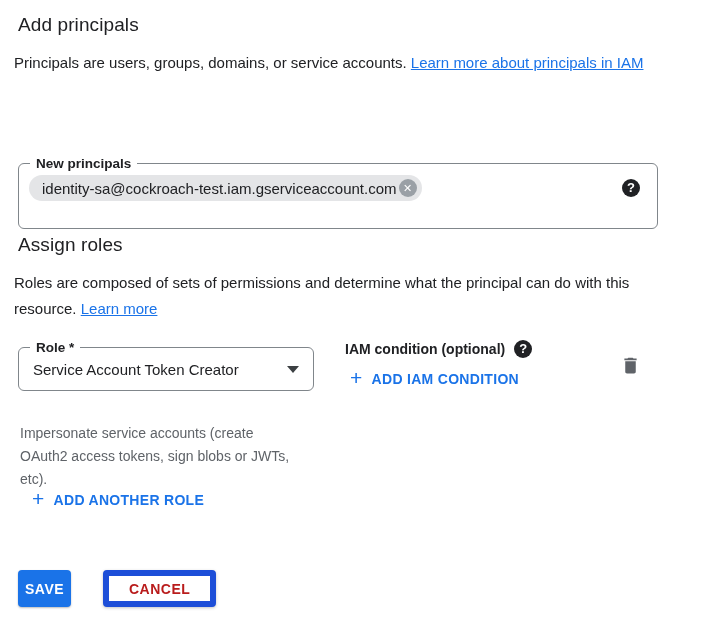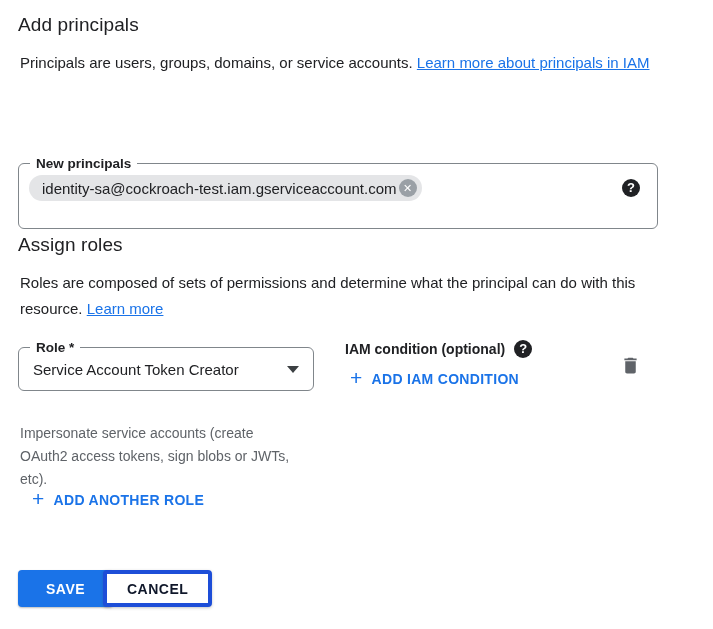--- a/index.html
+++ b/index.html
@@ -20,21 +20,21 @@
     left: 18px;
     font-size: 19px;
     font-weight: 400;
     color: #202124;
     letter-spacing: 0.1px;
   }
   #add-principals-title { top: 14px; }
   #assign-roles-title { top: 234px; }
   .desc {
     position: absolute;
-    left: 20px;
+    left: 14px;
     font-size: 15px;
     line-height: 26px;
     color: #202124;
   }
   #principals-desc { top: 50px; width: 652px; }
   #roles-desc { top: 270px; width: 620px; }
   .link {
     color: #1a73e8;
     text-decoration: underline;
     cursor: pointer;
@@ -196,31 +196,31 @@
     border-radius: 4px;
     font-family: inherit;
     font-size: 14px;
     font-weight: 700;
     letter-spacing: 0.5px;
     cursor: pointer;
     border: none;
   }
   #save-button {
     left: 18px;
-    padding: 0 28px;
+    padding: 0 7px;
     background: #1a73e8;
     color: #ffffff;
     box-shadow: 0 1px 2px rgba(60,64,67,0.35);
   }
   #cancel-button {
     left: 103px;
     padding: 0 20px;
     background: #ffffff;
-    color: #0f172a;
-    border: 4px solid #1d4ed8;
+    color: #b91c1c;
+    border: 6px solid #1d4ed8;
     box-shadow: 0 1px 3px rgba(60,64,67,0.3);
   }
 </style>
 </head>
 <body>
 
 <div class="page">
 
   <h1 class="section-title" id="add-principals-title">Add principals</h1>
 

